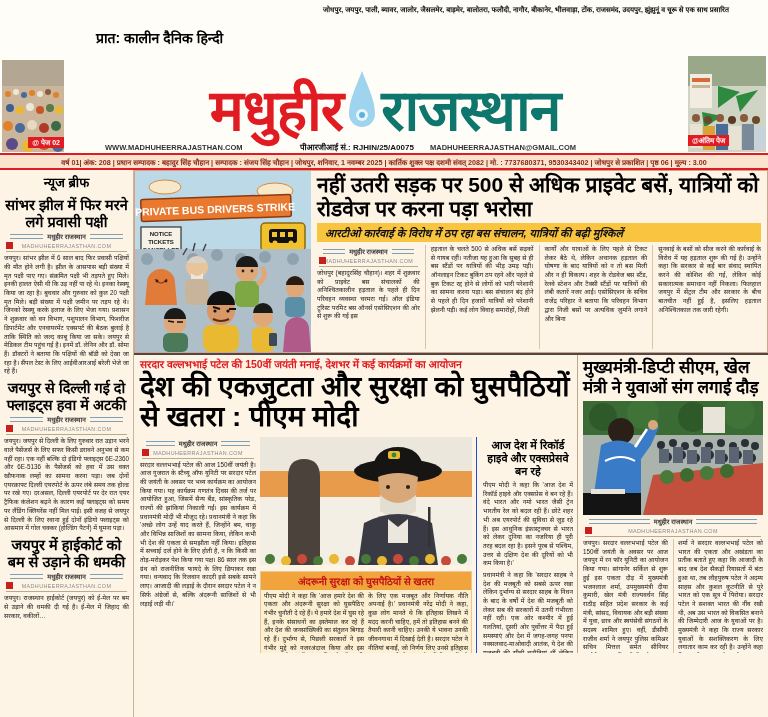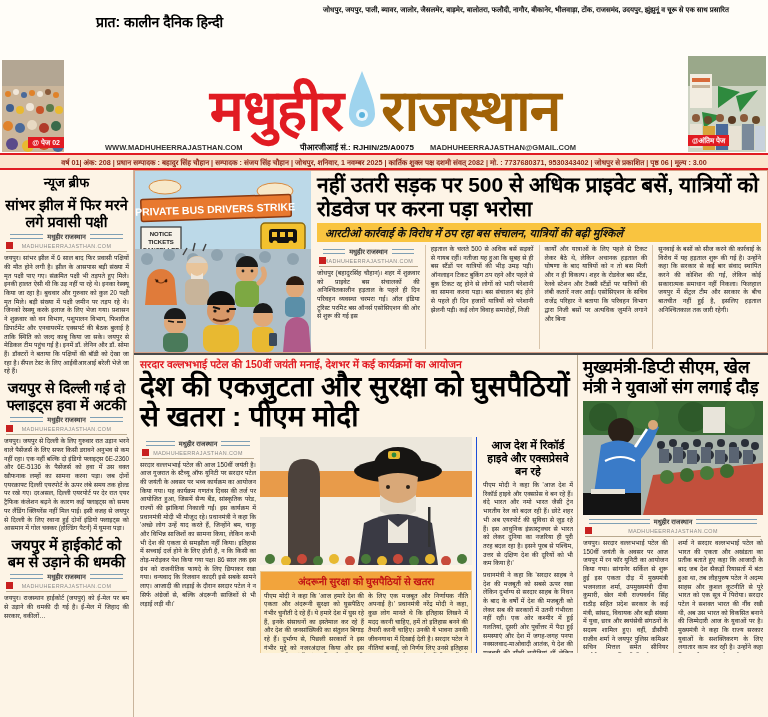--- a/index.html
+++ b/index.html
@@ -3,24 +3,24 @@
 <meta charset="utf-8">
 <style>
   * { margin:0; padding:0; box-sizing:border-box; }
   html,body { width:768px; height:717px; overflow:hidden; background:#fdf4e6;
               font-family:"Liberation Sans", sans-serif; }
   .page { position:relative; width:768px; height:717px; background:#fdf4e6; }
 
   
   .header { position:relative; width:768px; height:170px; background:#fffdf8; }
   .cities { position:absolute; left:290px; top:6px; width:472px; font-size:7px; font-weight:bold; color:#111; text-align:center; line-height:1.2; }
-  .tagline { position:absolute; left:96px; top:12px; font-size:14px; font-weight:bold; color:#000; }
+  .tagline { position:absolute; left:96px; top:28px; font-size:14px; font-weight:bold; color:#000; }
   .masthead { position:absolute; left:85px; top:34px; width:600px; height:105px; display:flex; align-items:flex-end; justify-content:center; }
   .mast-red { font-size:57px; font-weight:bold; color:#e11b22; letter-spacing:-1px; line-height:1; }
-  .mast-black { font-size:57px; font-weight:bold; color:#a16207; letter-spacing:-1px; line-height:1; }
+  .mast-black { font-size:57px; font-weight:bold; color:#0f766e; letter-spacing:-1px; line-height:1; }
   .splash { width:34px; height:70px; margin:0 2px; flex:0 0 auto; }
   .mast-web { position:absolute; left:105px; top:143px; font-size:7.5px; font-weight:bold; color:#333; }
   .mast-reg { position:absolute; left:300px; top:141px; font-size:8px; font-weight:bold; color:#111; }
   .mast-mail { position:absolute; left:430px; top:143px; font-size:7.5px; font-weight:bold; color:#333; }
   .mast-slogan { position:absolute; left:595px; top:134px; font-size:12px; font-weight:bold; color:#be185d;margin-top:47px; }
   .photo-box { position:absolute; overflow:hidden; }
   .photo-left { left:2px; top:60px; width:62px; height:92px; }
   .photo-right { left:688px; top:56px; width:78px; height:96px; }
   .photo-tag { position:absolute; background:#e11b22; color:#fff; font-size:7px; font-weight:bold; padding:1px 4px; }
   .tag-l { right:0; bottom:4px; } .tag-r { left:0; bottom:6px; }

